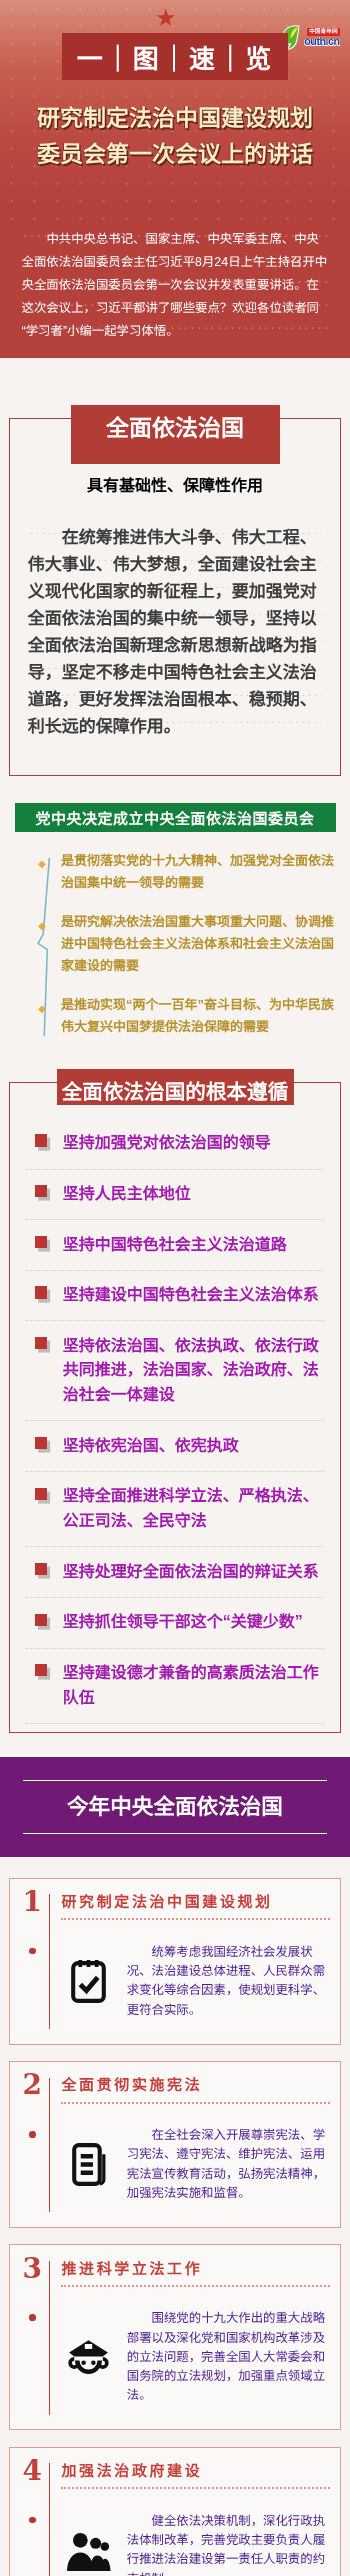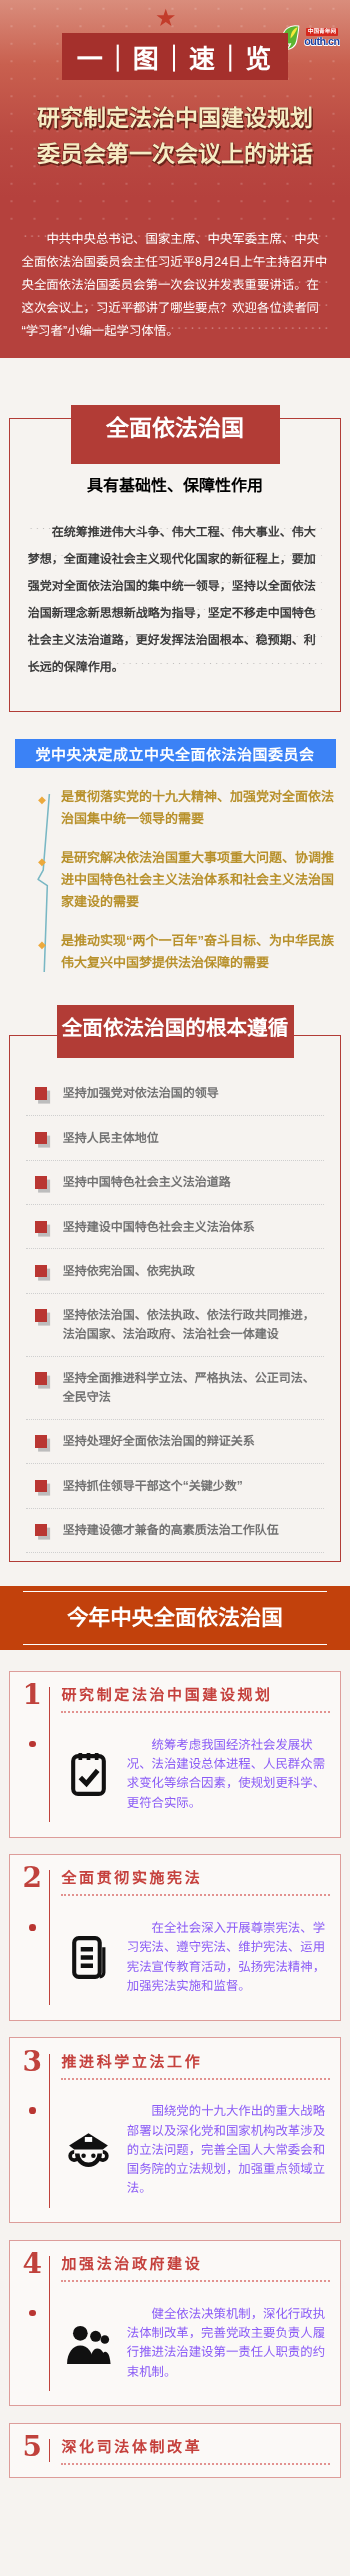--- a/index.html
+++ b/index.html
@@ -18,70 +18,70 @@
     font-weight:bold;font-size:23px;line-height:1.55;color:#f7ecc4;
     text-shadow:1.5px 1.5px 0 #6b241b,-0.5px -0.5px 0 #6b241b,0.5px -0.5px 0 #6b241b,-0.5px 0.5px 0 #6b241b;}
   .hero-intro{position:absolute;top:216px;left:21.6px;right:21.6px;color:#fff;font-weight:normal;
     font-size:12.4px;line-height:23px;text-indent:2em;
     background-image:radial-gradient(circle,rgba(255,255,255,.55) 0.8px,transparent 1px);
     background-size:6.7px 23px;background-position:0 19.6px;}
 
   
   .youth-logo{display:flex;align-items:center;gap:2.1px;}
   .hero .youth-logo{position:absolute;top:23px;right:10.3px;}
-  .youth-texts{display:flex;flex-direction:column;align-items:center;line-height:1;}
+  .youth-texts{display:flex;flex-direction:column;align-items:flex-end;line-height:1;}
   .youth-badge{background:#d6281e;color:#fff;font-size:5.7px;font-weight:bold;padding:1px 2.1px;border-radius:1px;}
   .youth-cn{font-size:10.8px;font-weight:bold;color:#1b3f9e;letter-spacing:-0.5px;
     text-shadow:0.5px 0.5px 0 #fff,-0.5px 0.5px 0 #fff,0.5px -0.5px 0 #fff,-0.5px -0.5px 0 #fff;}
 
   
   .main{background:#f6f3f0;padding-bottom:17.5px;}
 
   .red-header{position:relative;z-index:2;margin:0 auto;background:#b23c36;color:#fff;
     font-weight:bold;text-align:center;}
   .hdr-a{width:209px;height:59px;font-size:23px;line-height:46px;margin-top:47px;}
   .sub-a{color:#000000;font-weight:bold;font-size:16px;text-align:center;margin:8.2px 0 0;}
   .outline-box{position:relative;z-index:1;border:1.5px solid #b23c36;margin:0 9.3px;background:transparent;}
   .box-a{margin-top:-78px;padding:88px 17.5px 17.5px;}
-  .box-a-body{color:#3d3d3d;font-weight:bold;font-size:12px;line-height:27px;text-indent:2em;
+  .box-a-body{color:#3d3d3d;font-weight:bold;font-size:17px;line-height:27px;text-indent:2em;
     background-image:radial-gradient(circle,rgba(120,120,120,.45) 0.7px,transparent 0.9px);
     background-size:6.2px 27px;background-position:0 23px;}
 
-  .banner-b{margin:27px auto 0;width:321px;height:29px;background:#3b82f6;color:#fff;
+  .banner-b{margin:27px auto 0;width:321px;height:29px;background:#15803d;color:#fff;
     font-weight:bold;font-size:15px;display:flex;align-items:center;justify-content:center;letter-spacing:0.5px;}
   .reasons{position:relative;margin:18.5px 15.5px 0 30px;padding-left:31px;}
   .brace-svg{position:absolute;left:6.2px;top:7.2px;}
   .reason{position:relative;color:#b8912c;font-weight:bold;font-size:13px;line-height:1.68;margin-bottom:17.5px;}
   .reason-diamond{position:absolute;left:-23px;top:5.2px;color:#eca93c;font-size:10.3px;}
 
-  .hdr-c{width:237px;height:53px;font-size:20.6px;line-height:45px;margin-top:31px;}
+  .hdr-c{width:237px;height:36px;font-size:20.6px;line-height:45px;margin-top:31px;}
   .box-c{margin-top:-23px;padding:36px 15.5px 8.2px;}
   .zunxun-list{list-style:none;margin:0;padding:0;}
-  .zunxun-item{position:relative;padding:12.4px 0 12.4px 37px;color:#737373;font-weight:bold;
-    font-size:12px;line-height:1.55;border-bottom:1.5px dotted #cfcfcf;}
+  .zunxun-item{position:relative;padding:12.4px 0 12.4px 37px;color:#a21caf;font-weight:bold;
+    font-size:16px;line-height:1.55;border-bottom:1.5px dotted #cfcfcf;}
   .sq{position:absolute;left:9.3px;top:15.5px;width:12.4px;height:12.4px;background:#b93632;box-shadow:3.1px 3.6px 0 #bdbdbd;}
 
-  .big-banner{background:#c2410c;margin-top:24px;padding:5px 0;}
+  .big-banner{background:#701a75;margin-top:24px;padding:23px 0;}
   .big-banner .rule{height:1px;background:#fff;margin:0 23px;}
   .big-banner .bb-text{color:#fff;font-weight:bold;font-size:21.6px;line-height:1.55;text-align:center;padding:9.3px 0;}
 
   
   .cards{padding:20.6px 0 4.1px;}
   .wcard{position:relative;margin:0 9.3px 16.5px;background:#fbf9f7;border:1px solid #dd9d9a;padding:10.3px 9.3px 11.3px 0;}
   .wcard-grid{display:grid;grid-template-columns:44px 1fr;}
   .wrail{position:relative;}
   .wrail::before{content:"";position:absolute;right:4.1px;top:5.2px;bottom:3.1px;width:1.5px;background:#c0423c;}
   .wnum{font-family:"DejaVu Serif",serif;font-weight:bold;font-size:28px;color:#c0423c;text-align:center;line-height:.95;}
   .wdot{width:6.7px;height:6.7px;border-radius:50%;background:#b93632;margin:32px auto 0;}
   .wbody{padding-left:7.2px;}
   .whead{font-family:"DejaVu Serif",serif;font-weight:bold;font-size:15px;color:#c5413d;
     letter-spacing:2.6px;padding:1px 0 7.2px;border-bottom:2.1px dotted #e2928f;}
   .wrow{display:flex;align-items:center;gap:11.3px;padding-top:10.3px;}
   .wicon{flex:0 0 54px;display:flex;justify-content:center;}
-  .wtext{color:#8b5cf6;font-size:12.4px;line-height:1.55;text-indent:2em;}
+  .wtext{color:#4c1d95;font-size:12.4px;line-height:1.55;text-indent:2em;}
 </style>
 </head>
 <body>
 
 <div class="page">
 
   <header class="hero">
     <div class="hero-texture"></div>
     <div class="hero-star">★</div>
     <div class="youth-logo">
@@ -136,22 +136,22 @@
     </section>
 
     <section>
       <div class="red-header hdr-c">全面依法治国的根本遵循</div>
       <div class="outline-box box-c">
         <ul class="zunxun-list">
           <li class="zunxun-item"><span class="sq"></span><span>坚持加强党对依法治国的领导</span></li>
           <li class="zunxun-item"><span class="sq"></span><span>坚持人民主体地位</span></li>
           <li class="zunxun-item"><span class="sq"></span><span>坚持中国特色社会主义法治道路</span></li>
           <li class="zunxun-item"><span class="sq"></span><span>坚持建设中国特色社会主义法治体系</span></li>
+          <li class="zunxun-item"><span class="sq"></span><span>坚持依法治国、依法执政、依法行政共同推进，法治国家、法治政府、法治社会一体建设</span></li>
           <li class="zunxun-item"><span class="sq"></span><span>坚持依宪治国、依宪执政</span></li>
-          <li class="zunxun-item"><span class="sq"></span><span>坚持依法治国、依法执政、依法行政共同推进，法治国家、法治政府、法治社会一体建设</span></li>
           <li class="zunxun-item"><span class="sq"></span><span>坚持全面推进科学立法、严格执法、公正司法、全民守法</span></li>
           <li class="zunxun-item"><span class="sq"></span><span>坚持处理好全面依法治国的辩证关系</span></li>
           <li class="zunxun-item"><span class="sq"></span><span>坚持抓住领导干部这个“关键少数”</span></li>
           <li class="zunxun-item"><span class="sq"></span><span>坚持建设德才兼备的高素质法治工作队伍</span></li>
         </ul>
       </div>
     </section>
 
     <div class="big-banner">
       <div class="rule"></div>

